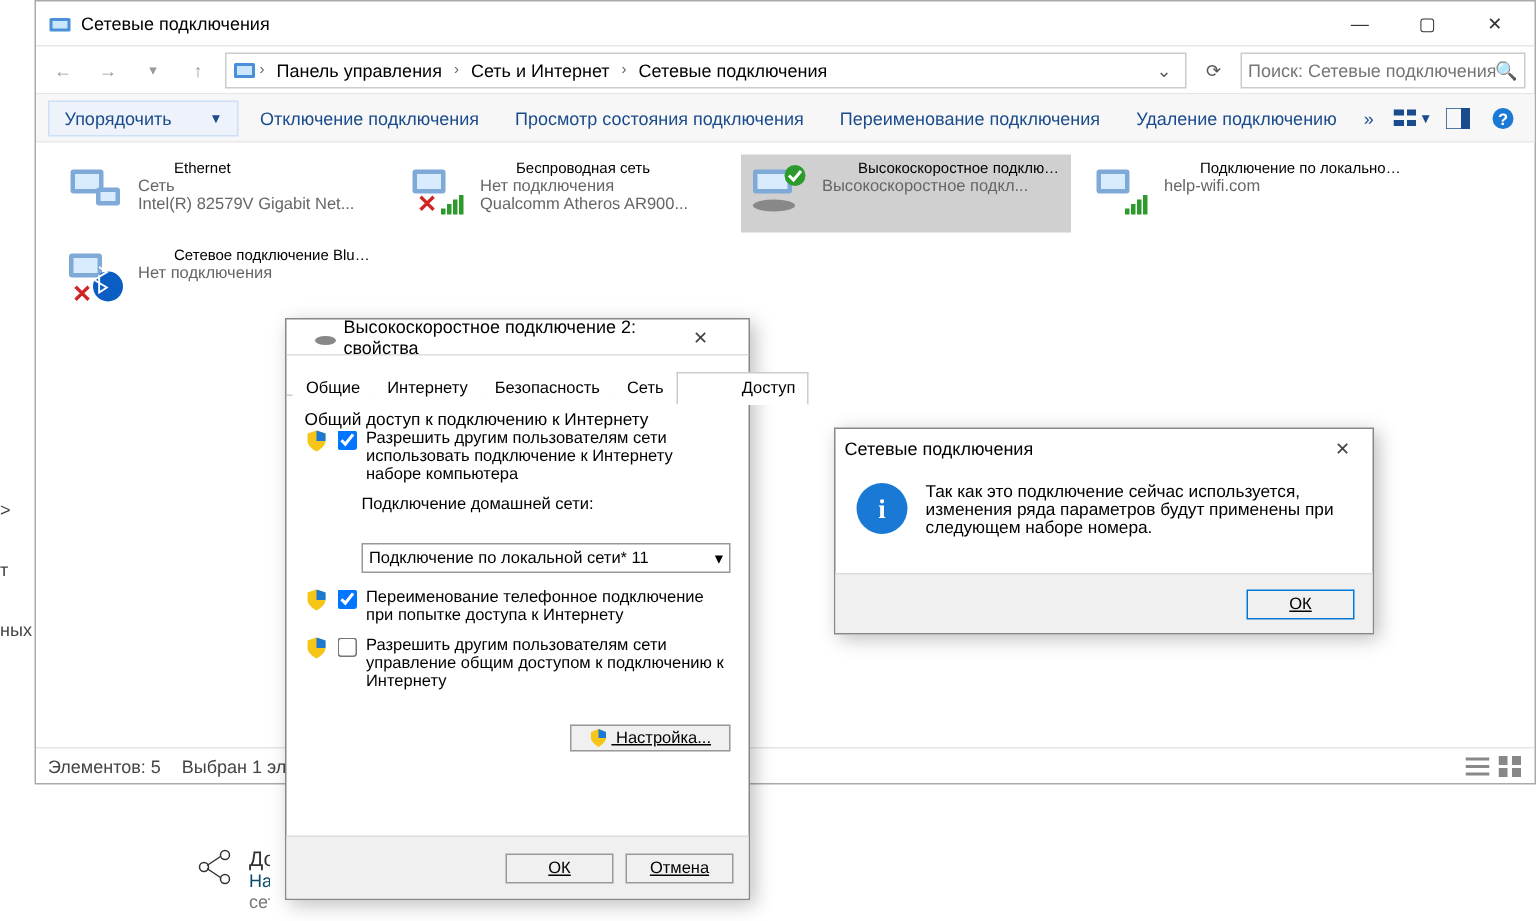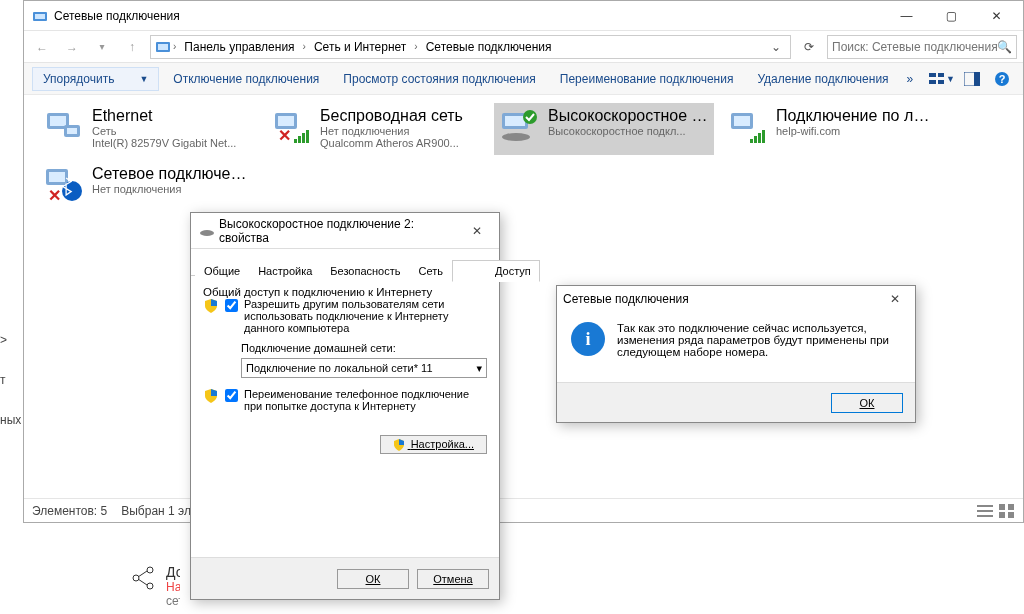--- a/index.html
+++ b/index.html
@@ -30,42 +30,42 @@
 .tb-spacer { flex: 1; }
 .tb-icon { width: 26px; height: 24px; display:flex; align-items:center; justify-content:center; color:#1a4b8c; }
 .chev { font-size: 9px; color: #1a4b8c; }
 
 .content { flex: 1; padding: 8px 14px; position: relative; overflow: hidden; }
 .conn-grid { display: flex; flex-wrap: wrap; gap: 6px 8px; }
 .conn { width: 220px; height: 52px; display: flex; align-items: flex-start; padding: 4px 6px; gap: 8px; }
 .conn.selected { background: #d0d0d0; }
 .conn .cicon { width: 40px; height: 40px; position: relative; flex-shrink: 0; }
 .conn .ctext { display: flex; flex-direction: column; overflow: hidden; }
-.conn .cname { font-size: 16px; white-space: nowrap; overflow: hidden; text-overflow: ellipsis; }
+.conn .cname { font-size: 10px; white-space: nowrap; overflow: hidden; text-overflow: ellipsis; margin-left: 24px; }
 .conn .csub { font-size: 11px; color: #666; white-space: nowrap; overflow: hidden; text-overflow: ellipsis; }
 
 .statusbar { height: 24px; border-top: 1px solid #e5e5e5; display: flex; align-items: center; padding: 0 8px; font-size: 12px; color: #444; gap: 14px; }
 .statusbar .spacer { flex: 1; }
 .view-toggle { display:flex; gap:6px; }
 
 
 .dialog { position: absolute; left: 190px; top: 212px; width: 310px; height: 388px; background: #fff; border: 1px solid #888; box-shadow: 3px 3px 12px rgba(0,0,0,0.25); display: flex; flex-direction: column; }
-.dlg-title { height: 36px; display: flex; align-items: center; padding: 0 8px; border-bottom: 1px solid #ddd; }
+.dlg-title { height: 24px; display: flex; align-items: center; padding: 0 18px; border-bottom: 1px solid #ddd; }
 .dlg-title .t { flex: 1; font-size: 12px; padding-left: 4px; }
 .dlg-close { width: 28px; height: 22px; display:flex; align-items:center; justify-content:center; color:#444; }
 .tabs { display: flex; padding: 4px 4px 0 4px; gap: 0; border-bottom: 1px solid #ccc; }
 .tab { padding: 4px 8px; font-size: 11px; border: 1px solid transparent; border-bottom: none; position: relative; top: 7px; background: #fff; }
 .tab.active { border-color: #ccc; border-bottom: 1px solid #fff; padding-left: 42px; }
 .dlg-body { flex: 1; padding: 10px 12px; font-size: 11px; }
 .group-title { margin-bottom: 0; font-size: 11.5px; }
 .opt { display: flex; align-items: flex-start; gap: 6px; margin-bottom: 8px; }
 .shield { width: 16px; height: 16px; flex-shrink: 0; }
 .cb { width: 13px; height: 13px; flex-shrink: 0; margin-top: 1px; }
 .opt .label { flex: 1; }
-.sublabel { margin: 2px 0 4px 38px; }
+.sublabel { margin: 2px 0 20px 38px; }
 .dropdown { margin-left: 38px; width: 246px; height: 20px; border: 1px solid #999; display: flex; align-items: center; padding: 0 4px; justify-content: space-between; margin-bottom: 10px; font-size: 11px; }
 .settings-btn-row { display:flex; justify-content:flex-end; margin-top: 23px; }
 .btn { border: 1px solid #999; background: #f0f0f0; padding: 2px 12px; font-size: 11px; min-width: 66px; text-align: center; text-decoration: underline; }
 .dlg-footer { height: 42px; border-top: 1px solid #ddd; display: flex; align-items: center; justify-content: flex-end; gap: 8px; padding: 0 10px; background: #f0f0f0; }
 .dlg-footer .btn { min-width: 72px; padding: 3px 10px; }
 
 
 .msgbox { position: absolute; left: 556px; top: 285px; width: 360px; height: 138px; background: #fff; border: 1px solid #888; box-shadow: 3px 3px 12px rgba(0,0,0,0.25); display: flex; flex-direction: column; }
 .msg-title { height: 26px; display: flex; align-items: center; padding: 0 6px; }
 .msg-title .t { flex: 1; font-size: 12px; }
@@ -135,21 +135,21 @@
   </div>
 
   <div class="toolbar">
     <div class="tb-item first">
         <span>Упорядочить</span>
         <span class="chev">▼</span>
       </div>
     <div class="tb-item">Отключение подключения</div>
     <div class="tb-item">Просмотр состояния подключения</div>
     <div class="tb-item">Переименование подключения</div>
-    <div class="tb-item">Удаление подключения</div>
+    <div class="tb-item">Удаление подключению</div>
     <div class="tb-item" style="padding:4px 4px">»</div>
     <div class="tb-spacer"></div>
     <div class="tb-icon">
       <svg width="18" height="14">
           <rect x="0" y="1" width="7" height="4" fill="#1a4b8c"></rect>
           <rect x="9" y="1" width="7" height="4" fill="#1a4b8c"></rect>
           <rect x="0" y="8" width="7" height="4" fill="#1a4b8c"></rect>
           <rect x="9" y="8" width="7" height="4" fill="#1a4b8c"></rect>
         </svg>
       <span class="chev" style="margin-left:2px">▼</span>
@@ -286,55 +286,65 @@
     <span>
         <svg width="16" height="12">
           <ellipse cx="8" cy="8" rx="7" ry="3" fill="#888"></ellipse>
         </svg>
       </span>
     <span class="t">Высокоскоростное подключение 2: свойства</span>
     <div class="dlg-close">✕</div>
   </div>
   <div class="tabs">
     <div class="tab">Общие</div>
-    <div class="tab">Настройка</div>
+    <div class="tab">Интернету</div>
     <div class="tab">Безопасность</div>
     <div class="tab">Сеть</div>
     <div class="tab active">Доступ</div>
   </div>
   <div class="dlg-body">
     <div class="group-title">Общий доступ к подключению к Интернету</div>
 
     <div class="opt">
       <span class="shield">
           <svg width="16" height="16">
             <path d="M8 1 L14 3 V8 C14 12 8 15 8 15 C8 15 2 12 2 8 V3 Z" fill="#f5c518"></path>
             <path d="M8 1 L14 3 V8 H8 Z" fill="#1979d4"></path>
           </svg>
         </span>
       <input type="checkbox" class="cb" checked="" style="">
-      <span class="label">Разрешить другим пользователям сети использовать подключение к Интернету данного компьютера</span>
+      <span class="label">Разрешить другим пользователям сети использовать подключение к Интернету наборе компьютера</span>
     </div>
     <div class="sublabel">Подключение домашней сети:</div>
     <div class="dropdown">
       <span>Подключение по локальной сети* 11</span>
       <span>▾</span>
     </div>
 
     <div class="opt">
       <span class="shield">
           <svg width="16" height="16">
             <path d="M8 1 L14 3 V8 C14 12 8 15 8 15 C8 15 2 12 2 8 V3 Z" fill="#f5c518"></path>
             <path d="M8 1 L14 3 V8 H8 Z" fill="#1979d4"></path>
           </svg>
         </span>
       <input type="checkbox" class="cb" checked="" style="">
       <span class="label">Переименование телефонное подключение при попытке доступа к Интернету</span>
     </div>
 
+    <div class="opt">
+      <span class="shield">
+          <svg width="16" height="16">
+            <path d="M8 1 L14 3 V8 C14 12 8 15 8 15 C8 15 2 12 2 8 V3 Z" fill="#f5c518"></path>
+            <path d="M8 1 L14 3 V8 H8 Z" fill="#1979d4"></path>
+          </svg>
+        </span>
+      <input type="checkbox" class="cb" style="">
+      <span class="label">Разрешить другим пользователям сети управление общим доступом к подключению к Интернету</span>
+    </div>
 
     <div class="settings-btn-row">
       <button class="btn">
         <span style="display:inline-block;vertical-align:middle;margin-right:3px"><svg width="12" height="12">
               <path d="M6 0 L11 2 V6 C11 9 6 12 6 12 C6 12 1 9 1 6 V2 Z" fill="#f5c518"></path>
               <path d="M6 0 L11 2 V6 H6 Z" fill="#1979d4"></path>
             </svg></span>
         <span>Настройка...</span>
       </button>
     </div>
@@ -364,16 +374,16 @@
     <svg width="28" height="28">
         <circle cx="6" cy="14" r="3" fill="none" stroke="#333"></circle>
         <circle cx="20" cy="6" r="3" fill="none" stroke="#333"></circle>
         <circle cx="20" cy="22" r="3" fill="none" stroke="#333"></circle>
         <line x1="8" y1="13" x2="17" y2="7" stroke="#333"></line>
         <line x1="8" y1="15" x2="17" y2="21" stroke="#333"></line>
       </svg>
   </span>
   <div>
     <div style="font-size:14px">До</div>
-    <div style="color:#ef4444">На</div>
+    <div style="color:#0c4a6e">На</div>
     <div style="color:#777">сет</div>
   </div>
 </div>
 
 </body></html>

